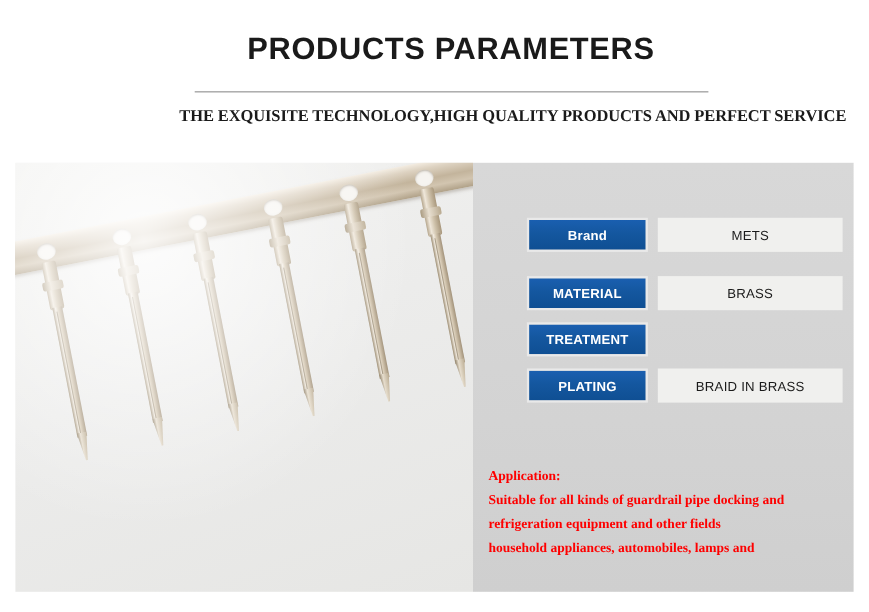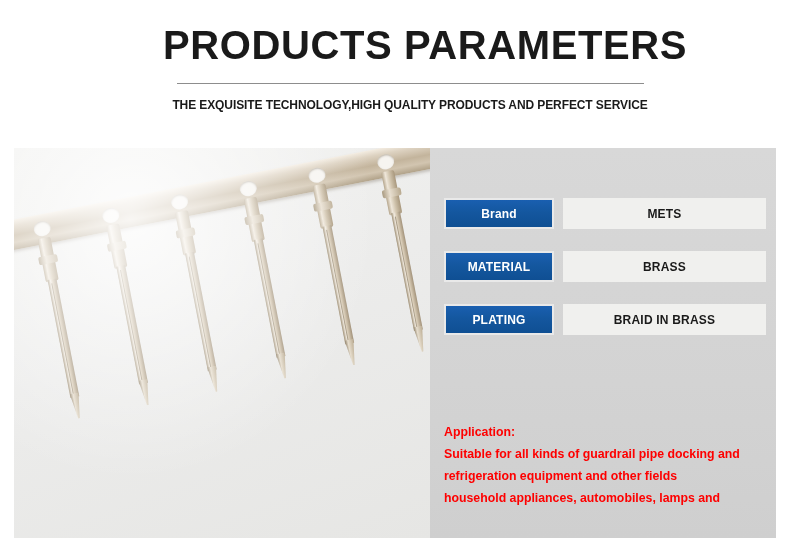--- a/index.html
+++ b/index.html
@@ -16,42 +16,43 @@
   }
 
   
   .header {
     position: absolute;
     left: 163px;
     top: 26px;
     width: 494px;
   }
   .page-title {
-    font-size: 40px;
+    font-size: 28px;
     font-weight: bold;
     color: #1a1a1a;
     text-align: center;
     letter-spacing: 0.6px;
     line-height: 38px;
     white-space: nowrap;
   }
   .title-divider {
     width: 467px;
     height: 1px;
     background: #8d8d8d;
     margin: 19px auto 0 auto;
   }
   .page-subtitle {
     margin-top: 14px;
-    font-size: 12px;
+    font-size: 15px;
     font-weight: bold;
     color: #1a1a1a;
     text-align: center;
     white-space: nowrap;
     letter-spacing: -0.1px;
+    font-family: Liberation Serif, serif;
   }
 
   
   .content-panel {
     position: absolute;
     left: 14px;
     top: 148px;
     width: 762px;
     height: 390px;
     display: flex;
@@ -167,20 +168,21 @@
   }
   .spec-table {
     position: absolute;
     left: 14px;
     top: 50px;
     right: 10px;
   }
   .spec-row {
     display: flex;
     margin-bottom: 11px;
+    margin-left: 35px;
   }
   .spec-label {
     width: 110px;
     height: 31px;
     background: linear-gradient(180deg,#1a5fb0 0%, #14579f 45%, #0f4f93 100%);
     border: 2px solid #e9e9e9;
     box-sizing: border-box;
     color: #ffffff;
     font-size: 12px;
     font-weight: bold;
@@ -190,40 +192,41 @@
     letter-spacing: 0.2px;
     white-space: nowrap;
   }
   .spec-value {
     margin-left: 9px;
     flex: 1;
     height: 31px;
     background: #f0f0ee;
     color: #1a1a1a;
     font-size: 12px;
-    font-weight: bold;
+    font-weight: normal;
     display: flex;
     align-items: center;
     justify-content: center;
     letter-spacing: 0.2px;
     white-space: nowrap;
   }
 
   .application-block {
     position: absolute;
     left: 14px;
     top: 273px;
     right: 10px;
     color: #fe0000;
     font-size: 12.3px;
     font-weight: bold;
     line-height: 22px;
   }
   .application-block div {
     white-space: nowrap;
+    font-family: Liberation Serif, serif;
   }
 </style>
 </head>
 <body>
 
 <div class="header">
   <div class="page-title">PRODUCTS PARAMETERS</div>
   <div class="title-divider"></div>
   <div class="page-subtitle">THE EXQUISITE TECHNOLOGY,HIGH QUALITY PRODUCTS AND PERFECT SERVICE</div>
 </div>
@@ -300,20 +303,21 @@
 
       <div class="spec-row">
       </div>
 
       <div class="spec-row">
         <div class="spec-label">MATERIAL</div>
         <div class="spec-value">BRASS</div>
       </div>
 
       <div class="spec-row">
+        <div class="spec-label">TREATMENT</div>
       </div>
 
       <div class="spec-row">
         <div class="spec-label">PLATING</div>
         <div class="spec-value">BRAID IN BRASS</div>
       </div>
 
     </div>
 
     <div class="application-block">

